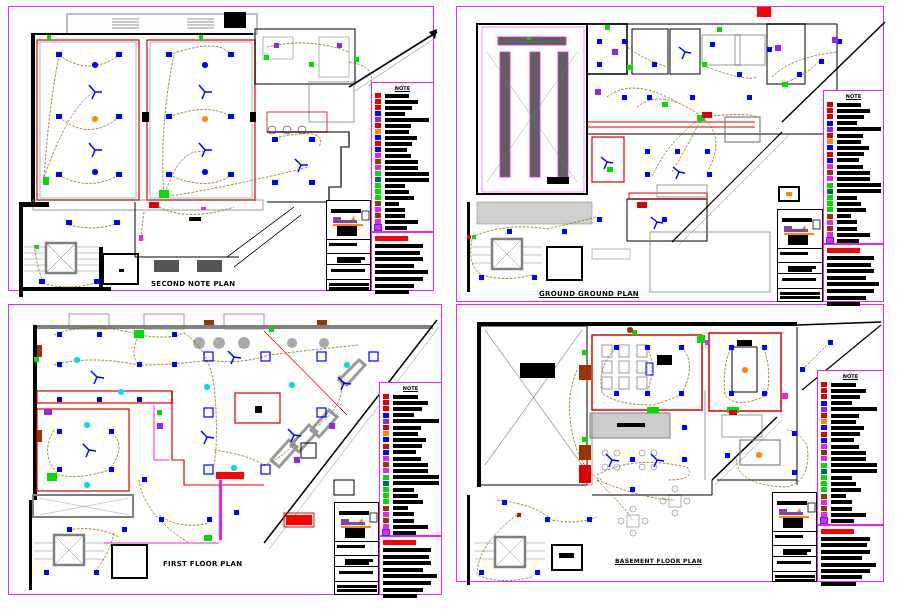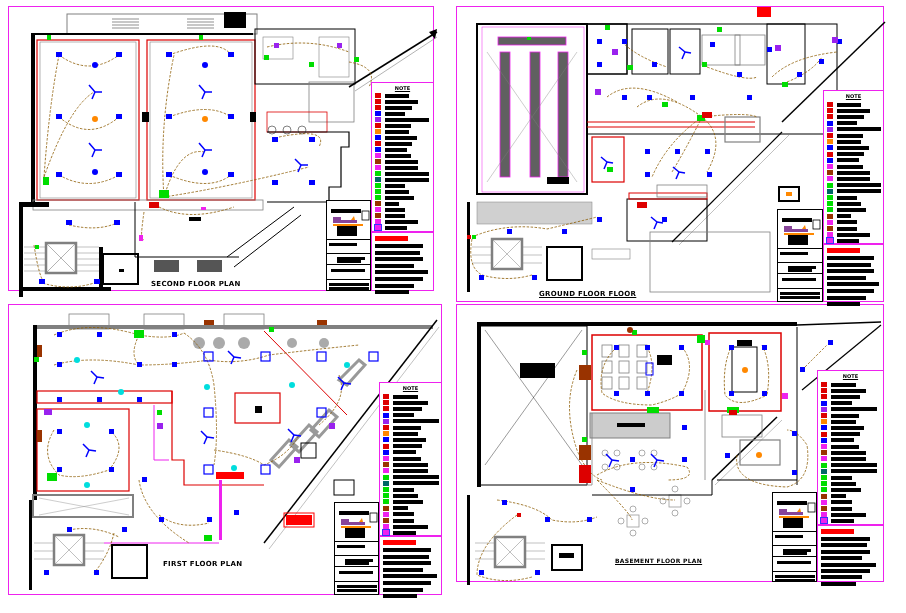--- a/index.html
+++ b/index.html
@@ -179,21 +179,21 @@
     </g>
     <g fill="#9922ee">
         <rect x="265" y="36" width="5" height="5"></rect>
         <rect x="328" y="36" width="5" height="5"></rect>
       </g>
     <g fill="#ee22ee">
         <rect x="130" y="228" width="4" height="6"></rect>
         <rect x="192" y="200" width="5" height="3"></rect>
       </g>
   </svg>
-  <div class="plan-title" style="left:142px;top:273px;">SECOND FLOOR PLAN</div>
+  <div class="plan-title" style="left:142px;top:273px;">SECOND NOTE PLAN</div>
 </div>
 
 <div class="sheet" style="left:456px;top:6px;width:428px;height:296px;">
   <svg width="428" height="296" viewBox="0 0 428 296">
     <rect x="20" y="17" width="110" height="170" fill="none" stroke="#000" stroke-width="2"></rect>
     <rect x="25" y="20" width="102" height="165" fill="none" stroke="#ee22ee" stroke-width="0.5"></rect>
     <rect x="41" y="30" width="68" height="8" fill="#606060" stroke="#ee22ee" stroke-width="0.8"></rect>
     <rect x="43" y="45" width="10" height="125" fill="#606060" stroke="#ee22ee" stroke-width="0.8"></rect>
     <rect x="73" y="45" width="10" height="125" fill="#606060" stroke="#ee22ee" stroke-width="0.8"></rect>
     <rect x="101" y="45" width="10" height="125" fill="#606060" stroke="#ee22ee" stroke-width="0.8"></rect>
@@ -313,21 +313,21 @@
         <rect x="70" y="30" width="4" height="3"></rect>
       <rect x="148" y="18" width="5" height="5"></rect>
         <rect x="260" y="20" width="5" height="5"></rect>
     </g>
     <g fill="#dd0000">
         <rect x="245" y="105" width="10" height="6"></rect>
         <rect x="180" y="195" width="10" height="6"></rect>
         <rect x="10" y="228" width="4" height="4"></rect>
       </g>
   </svg>
-  <div class="plan-title ul" style="left:82px;top:283px;">GROUND FLOOR FLOOR</div>
+  <div class="plan-title ul" style="left:82px;top:283px;">GROUND GROUND PLAN</div>
 </div>
 
 <div class="sheet" style="left:8px;top:304px;width:434px;height:291px;">
   <svg width="434" height="291" viewBox="0 0 434 291">
     <g fill="none" stroke="#808080" stroke-width="0.8">
       <rect x="60" y="9" width="40" height="15"></rect>
         <rect x="135" y="9" width="40" height="15"></rect>
         <rect x="215" y="9" width="40" height="15"></rect>
     </g>
     <rect x="24" y="20" width="400" height="4" fill="#808080"></rect>

